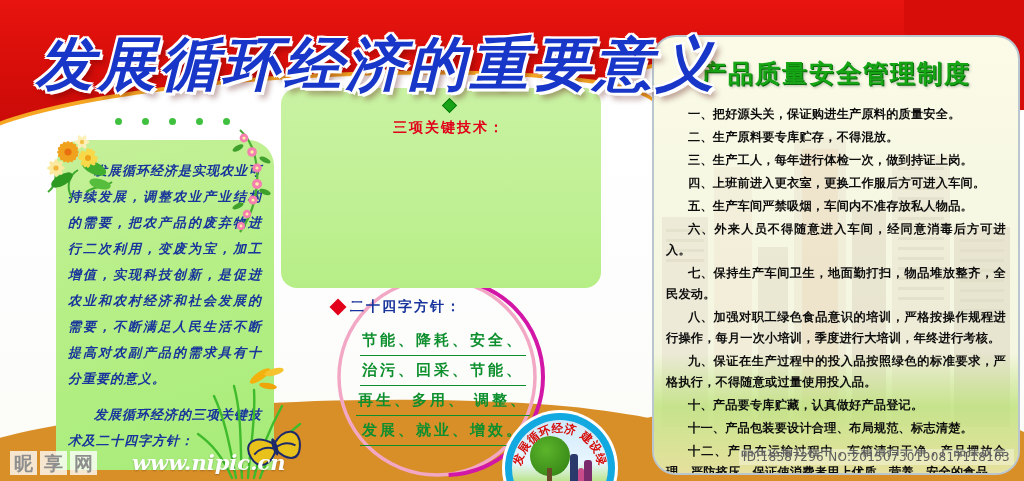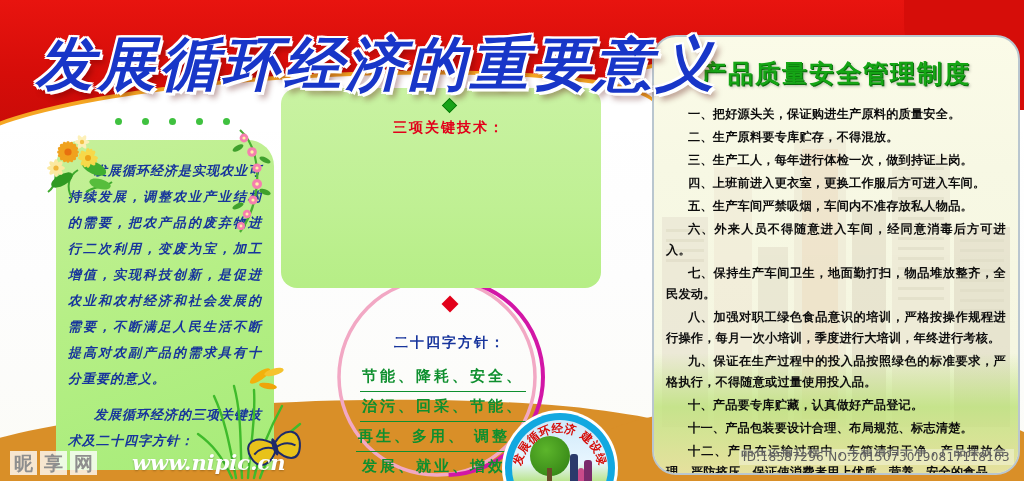--- a/index.html
+++ b/index.html
@@ -129,21 +129,21 @@
     border-radius:50%;background:#e2001a;
   }
 
   
   .circle-ring{
     position:absolute;left:283px;top:281px;width:308px;height:205px;z-index:4;
   }
   .policy{
     position:absolute;left:318px;top:298px;width:250px;z-index:6;
   }
-  .policy .hd{display:flex;align-items:center;gap:24px;margin:0 0 10px 14px;flex-direction:column;}
+  .policy .hd{display:flex;align-items:center;gap:6px;margin:0 0 10px 14px;}
   .diamond-red{width:12px;height:12px;background:#e2001a;transform:rotate(45deg);}
   .policy .hd-text{color:#17349c;font-size:14px;font-weight:bold;letter-spacing:2px;}
   .policy .line{
     font-family:"DejaVu Sans","Liberation Sans",sans-serif;
     font-size:15px;font-weight:bold;color:#0e8f2e;letter-spacing:3px;
     line-height:29px;text-align:center;
     border-bottom:1.5px solid #0e8f2e;display:block;margin:0 auto 0 auto;
     width:max-content;padding:0 2px;
   }
 

